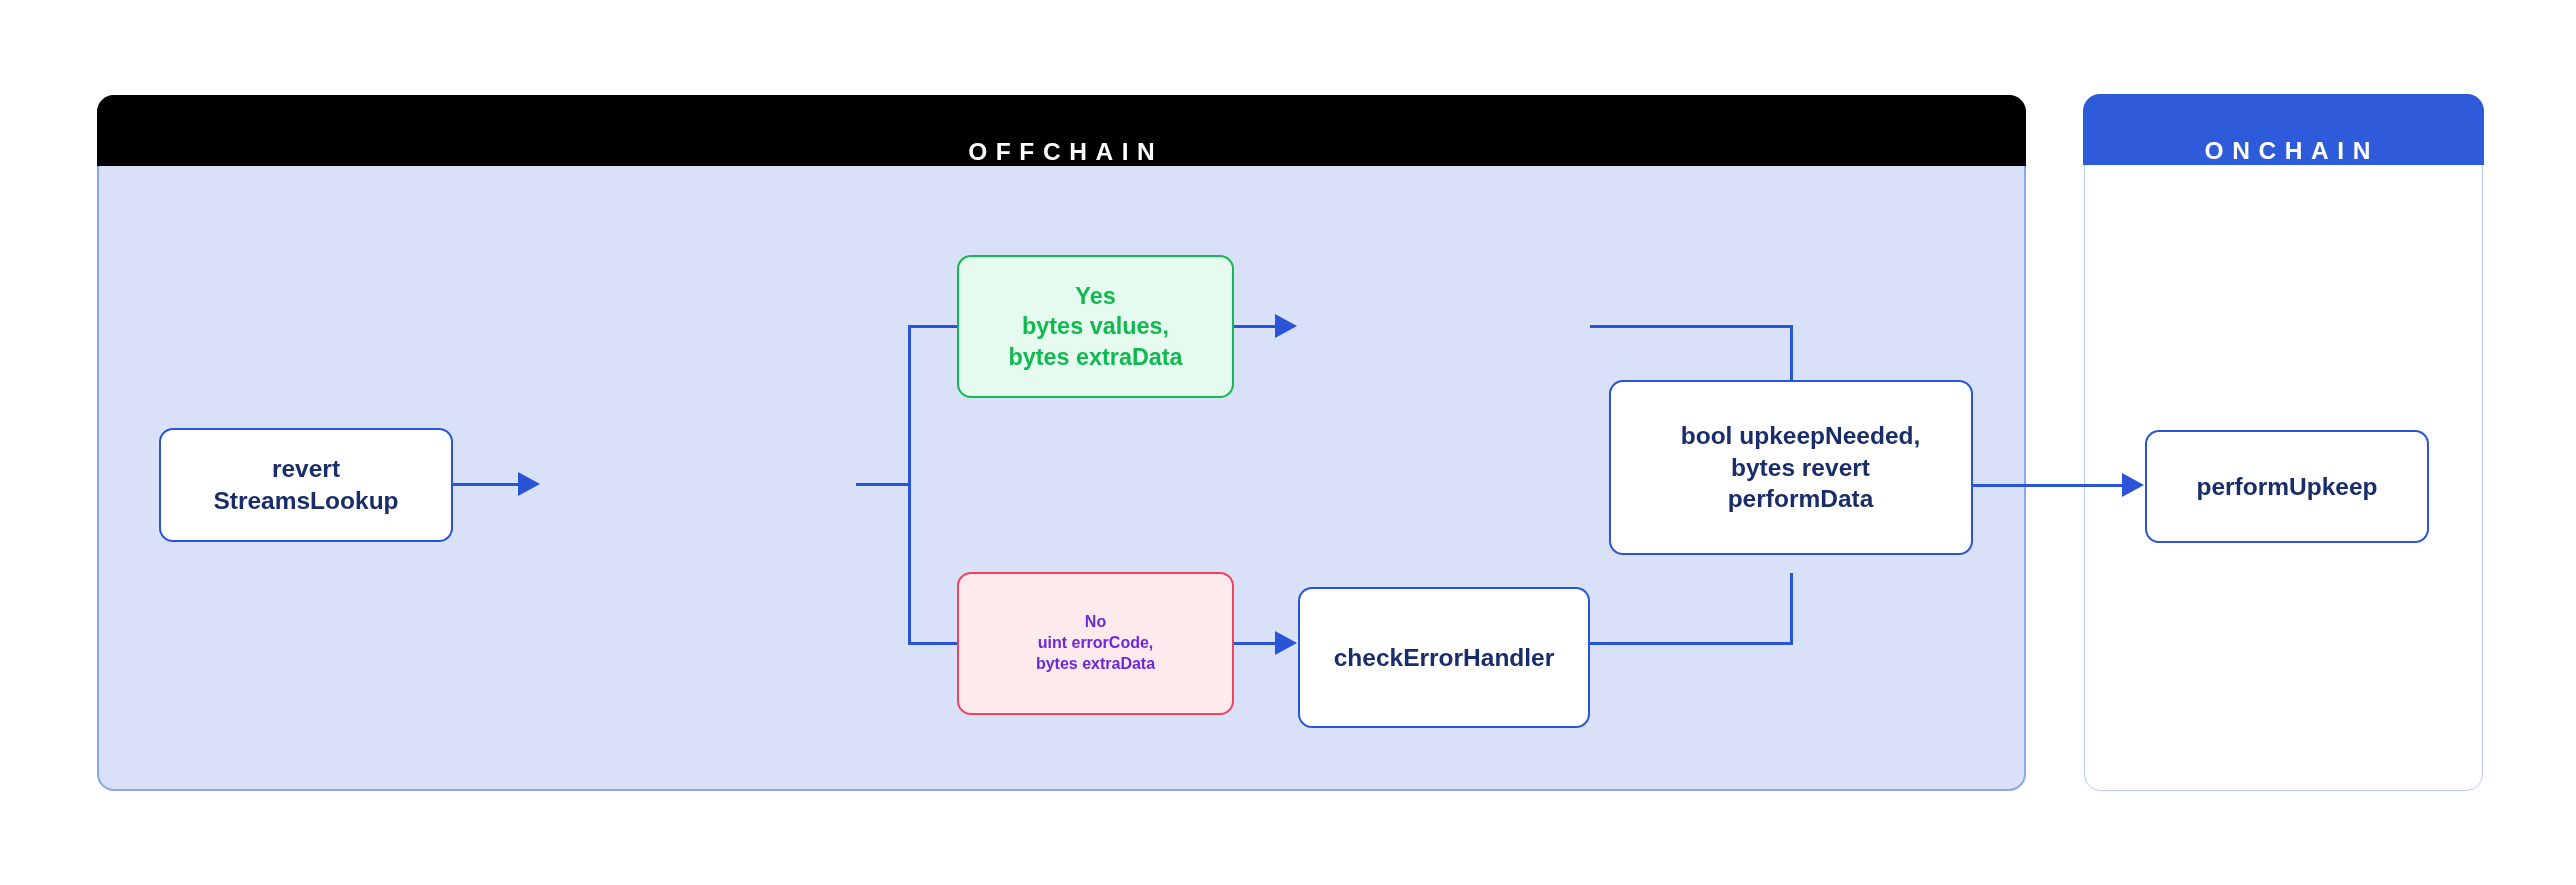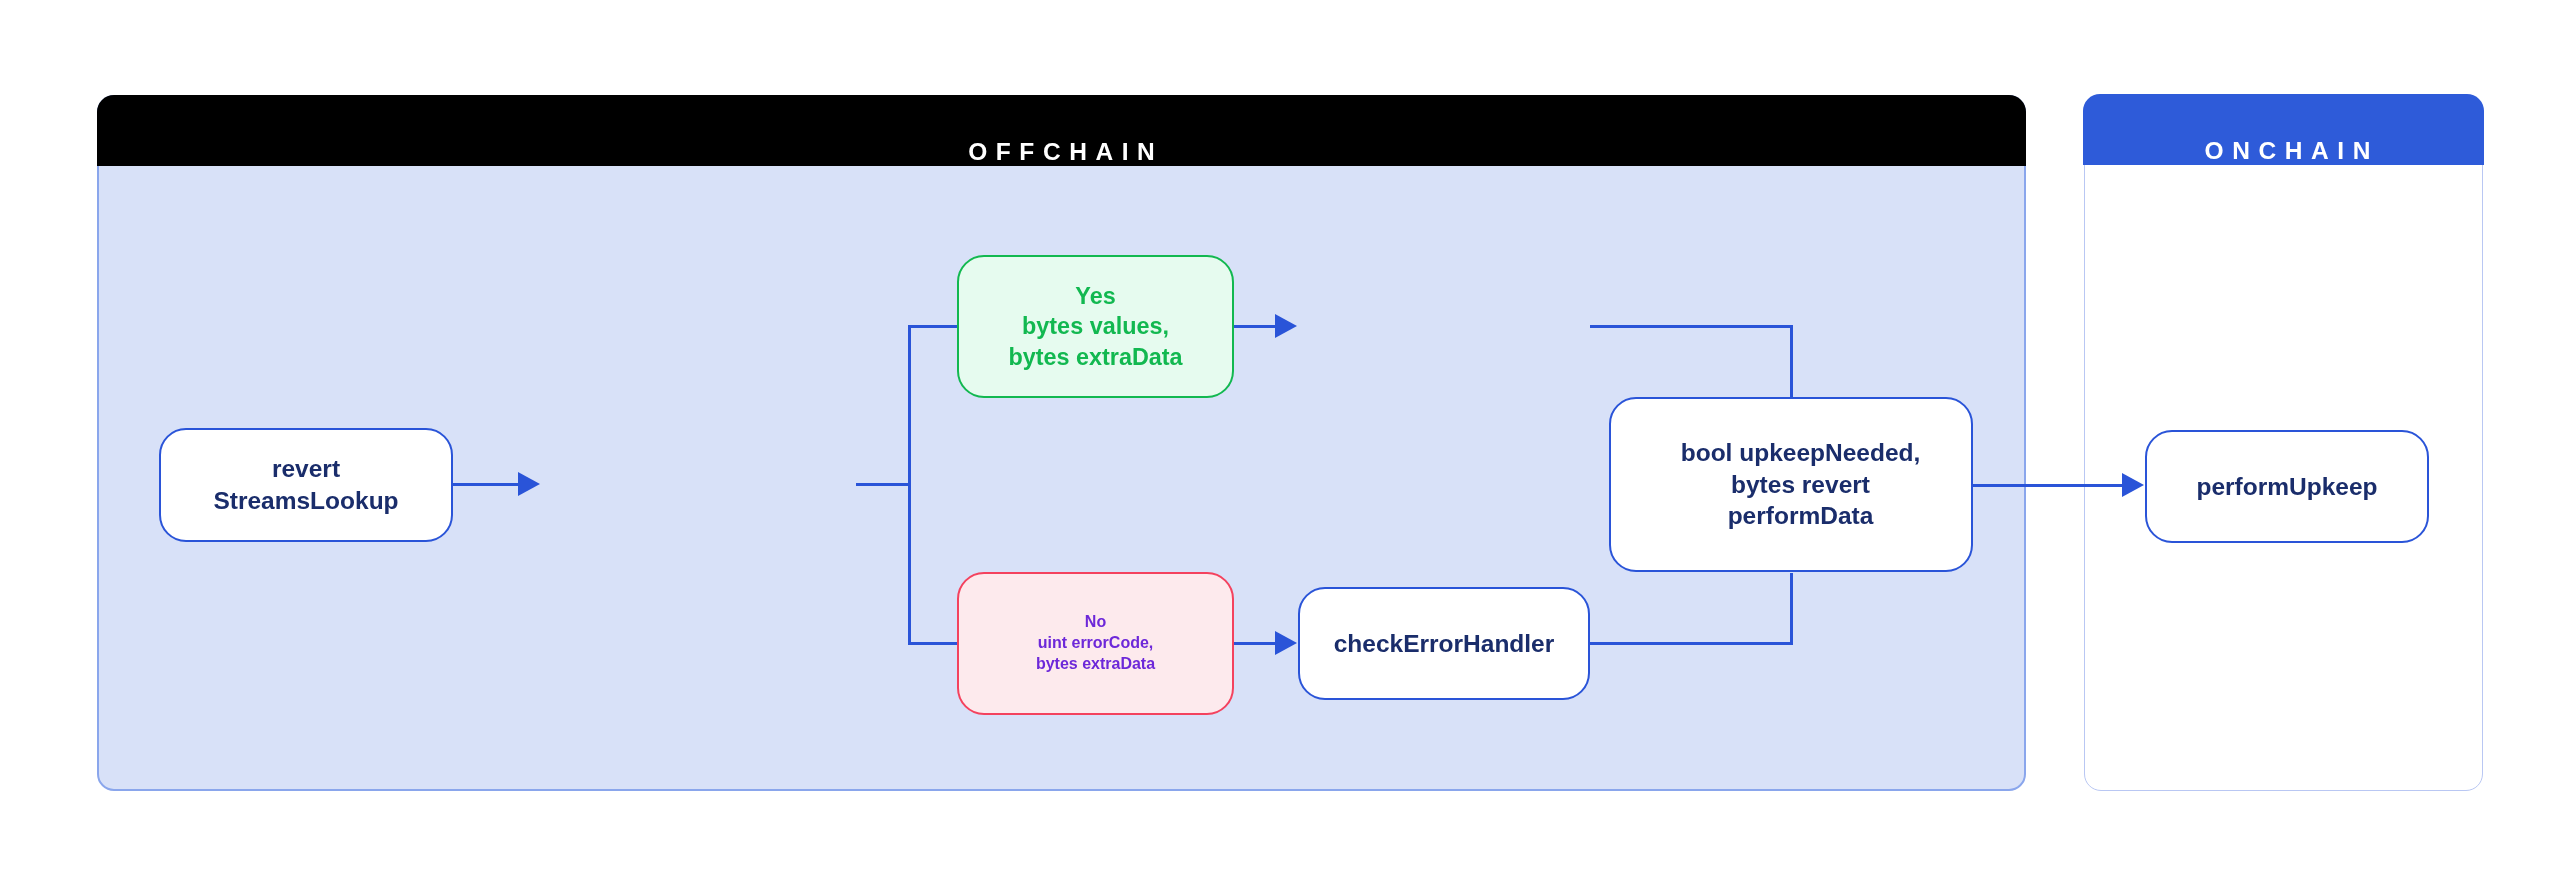--- a/index.html
+++ b/index.html
@@ -38,35 +38,35 @@
   .header-onchain  { background: #2e5bd9; left: -1.6px; right: -1.6px; top: -1.6px; padding-left: 8px; }
 
   
   .node {
     position: absolute;
     display: flex; flex-direction: column;
     align-items: center; justify-content: center;
     text-align: center;
     background: #ffffff;
     border: 2.1px solid #2a54d8;
-    border-radius: 27px;
+    border-radius: 14px;
     color: #1a2d6b;
     font-size: 24.5px;
     line-height: 1.3;
     font-weight: bold;
   }
   .node-revert        { left: 159px;  top: 428px;  width: 294px; height: 114px; }
   .node-question      { left: 540px; top: 428px;  width: 316px; height: 114px; border-radius: 57px; }
   .node-yes           { left: 957px; top: 255px;  width: 277px; height: 143px;
                         background: #e6fbef; border-color: #12b850; color: #12b850; font-size: 23.4px; }
   .node-no            { left: 957px; top: 572px; width: 277px; height: 143px;
                         background: #fdeaed; border-color: #f4425e; color: #6d28d9; font-size: 16px; }
   .node-checkcallback { left: 1298px; top: 270px;  width: 292px; height: 113px; }
-  .node-checkerror    { left: 1298px; top: 587px; width: 292px; height: 113px; }
-  .node-result        { left: 1609px; top: 397px;  width: 364px; height: 175px; padding-left: 19px; }
+  .node-checkerror    { left: 1298px; top: 587px; width: 292px; height: 141px; }
+  .node-result        { left: 1609px; top: 380px;  width: 364px; height: 175px; padding-left: 19px; }
   .node-perform       { left: 2145px; top: 430px;  width: 284px; height: 113px; }
 
   
   .hline { position: absolute; height: 2.7px; background: #2a54d8; }
   .vline { position: absolute; width: 2.7px;  background: #2a54d8; }
   .arrow-right {
     position: absolute; width: 0; height: 0;
     border-top: 12.8px solid transparent;
     border-bottom: 12.8px solid transparent;
     border-left: 22.3px solid #2a54d8;

